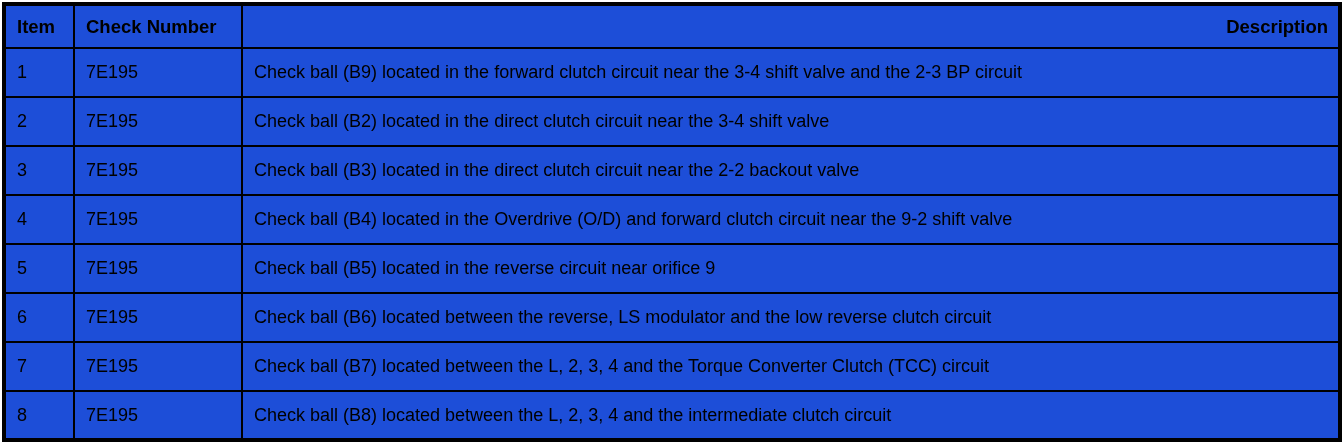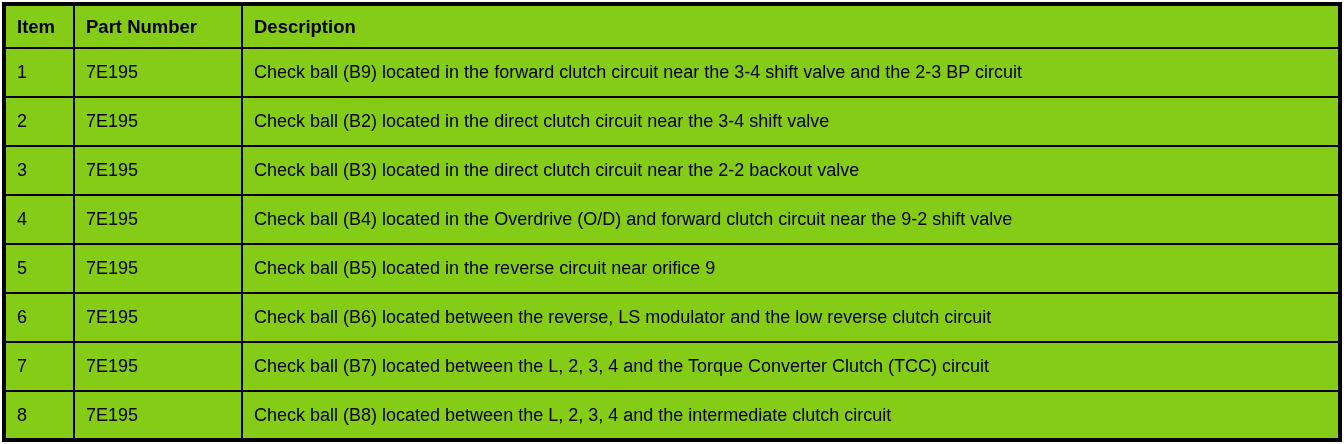--- a/index.html
+++ b/index.html
@@ -13,21 +13,21 @@
     height: 444px;
     background: #ffffff;
     box-sizing: border-box;
     padding: 2px;
   }
   table.parts-table {
     width: 1340px;
     height: 440px;
     border-collapse: collapse;
     table-layout: fixed;
-    background: #84cc16;
+    background: #1d4ed8;
   }
   table.parts-table, table.parts-table td, table.parts-table th {
     border: 2px solid #000000;
   }
   table.parts-table {
     border: 4px solid #000000;
   }
   th, td {
     box-sizing: border-box;
     padding: 0 10px 0 11px;
@@ -37,42 +37,42 @@
     overflow: hidden;
     vertical-align: middle;
     text-align: left;
     font-weight: normal;
   }
   th {
     font-weight: bold;
     font-size: 18.5px;
   }
   th.col-desc {
-    text-align: left;
+    text-align: right;
   }
   col.col-item { width: 70px; }
   col.col-part { width: 168px; }
   col.col-desc { width: auto; }
   tr { height: 48px; }
   tr.header-row { height: 44px; }
 </style>
 </head>
 <body>
 
 <div class="page">
   <table class="parts-table">
     <colgroup>
       <col class="col-item">
       <col class="col-part">
       <col class="col-desc">
     </colgroup>
     <thead>
       <tr class="header-row">
         <th class="col-item">Item</th>
-        <th class="col-part">Part Number</th>
+        <th class="col-part">Check Number</th>
         <th class="col-desc">Description</th>
       </tr>
     </thead>
     <tbody>
       <tr>
         <td>1</td>
         <td>7E195</td>
         <td>Check ball (B9) located in the forward clutch circuit near the 3-4 shift valve and the 2-3 BP circuit</td>
       </tr>
       <tr>

